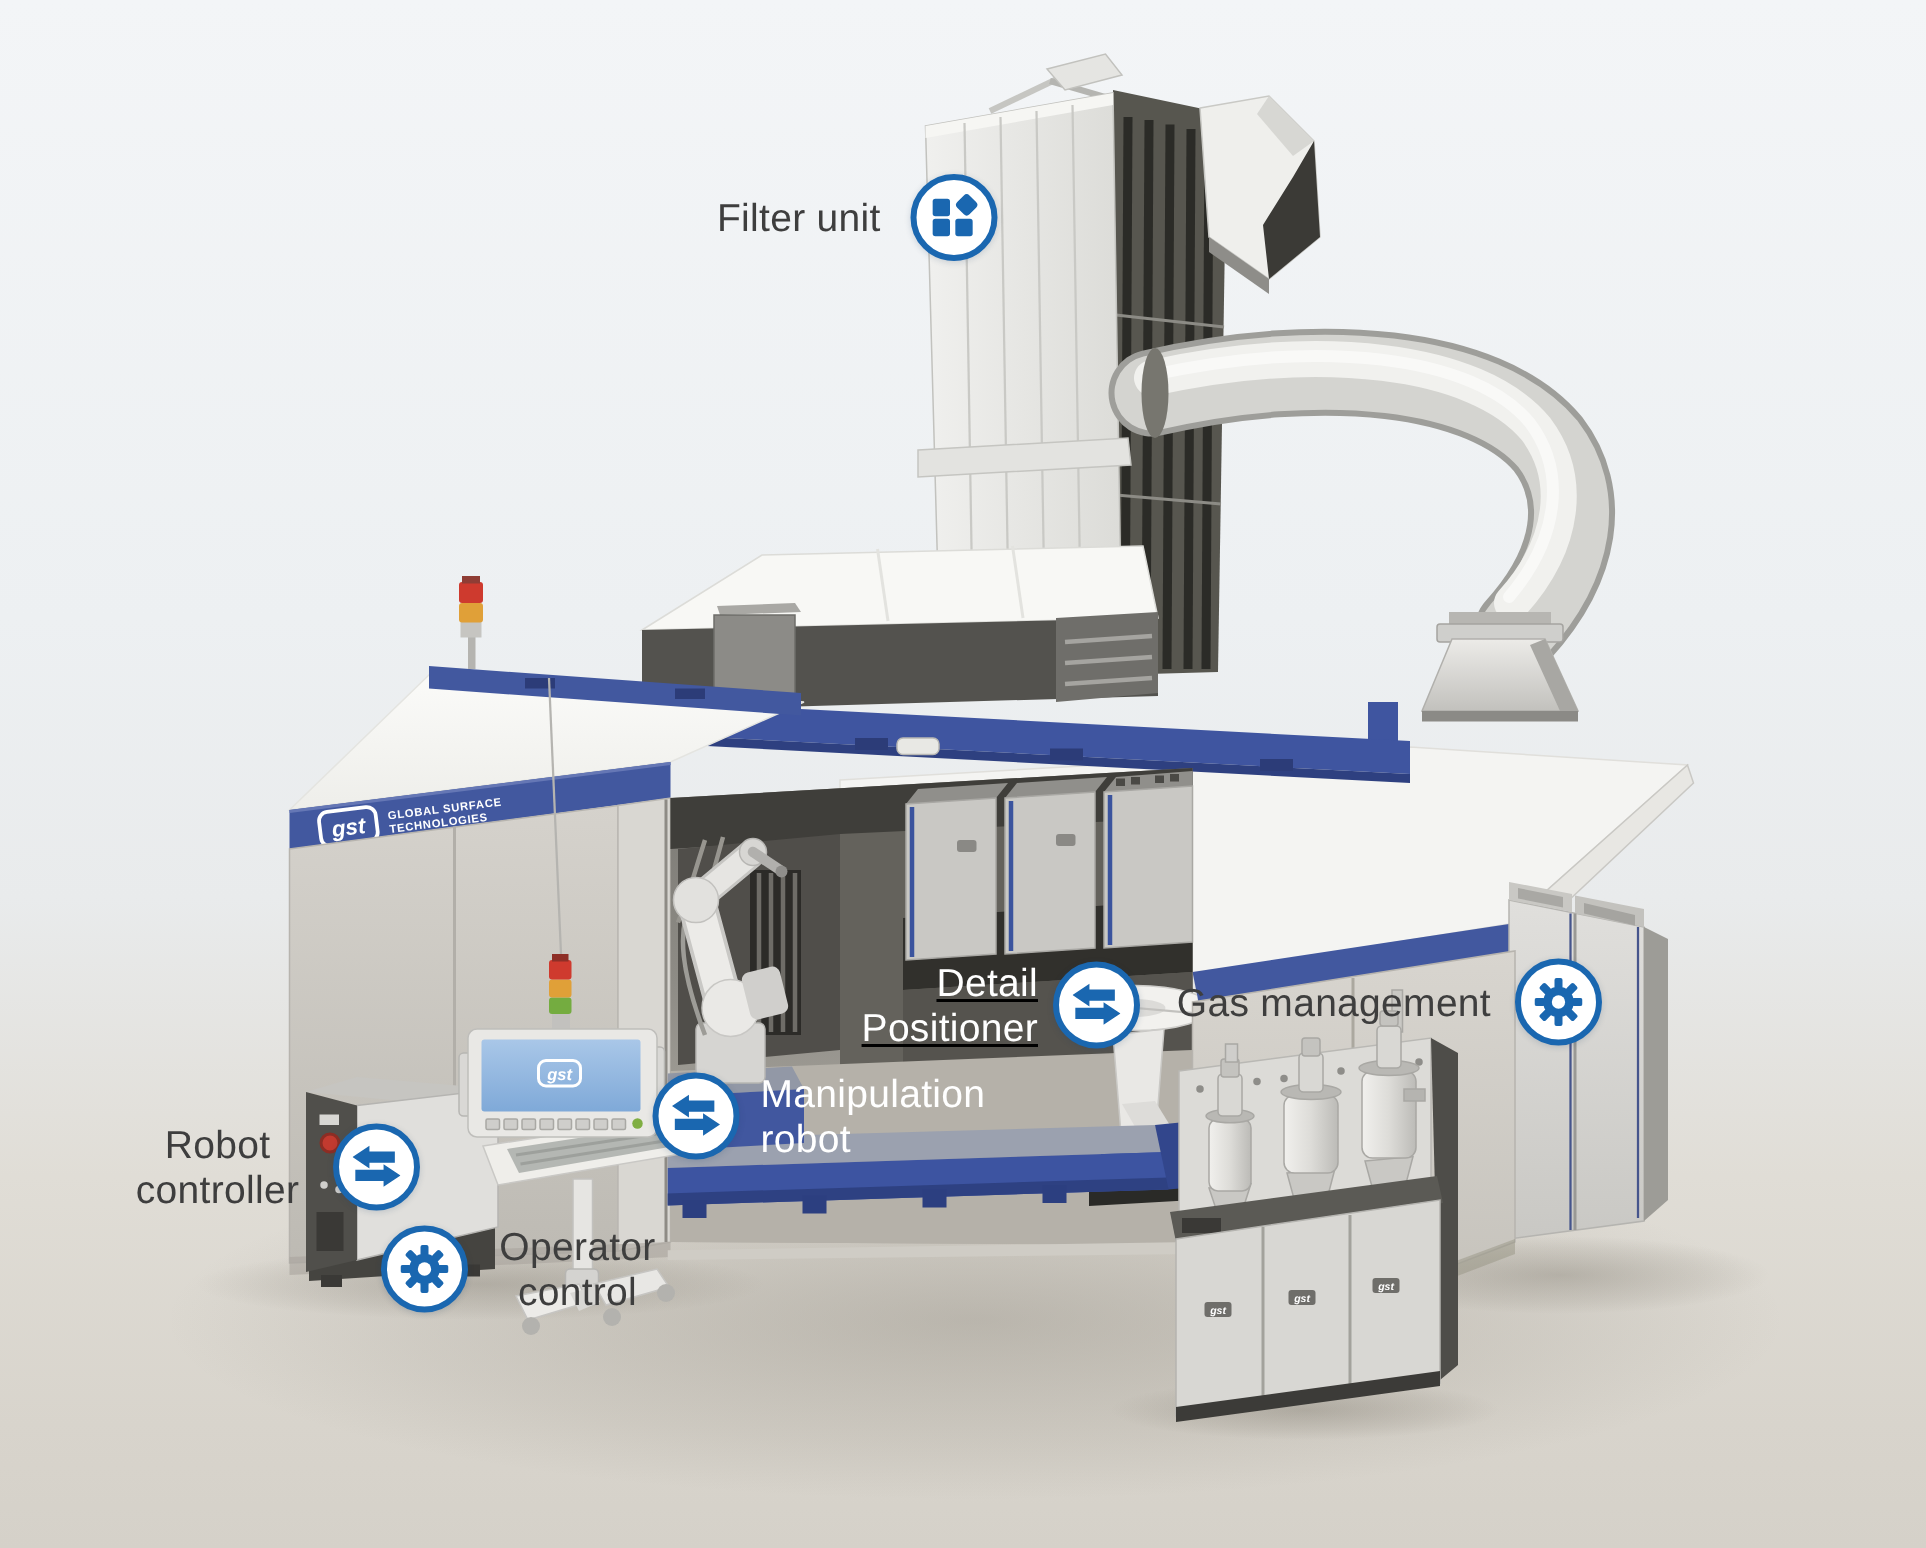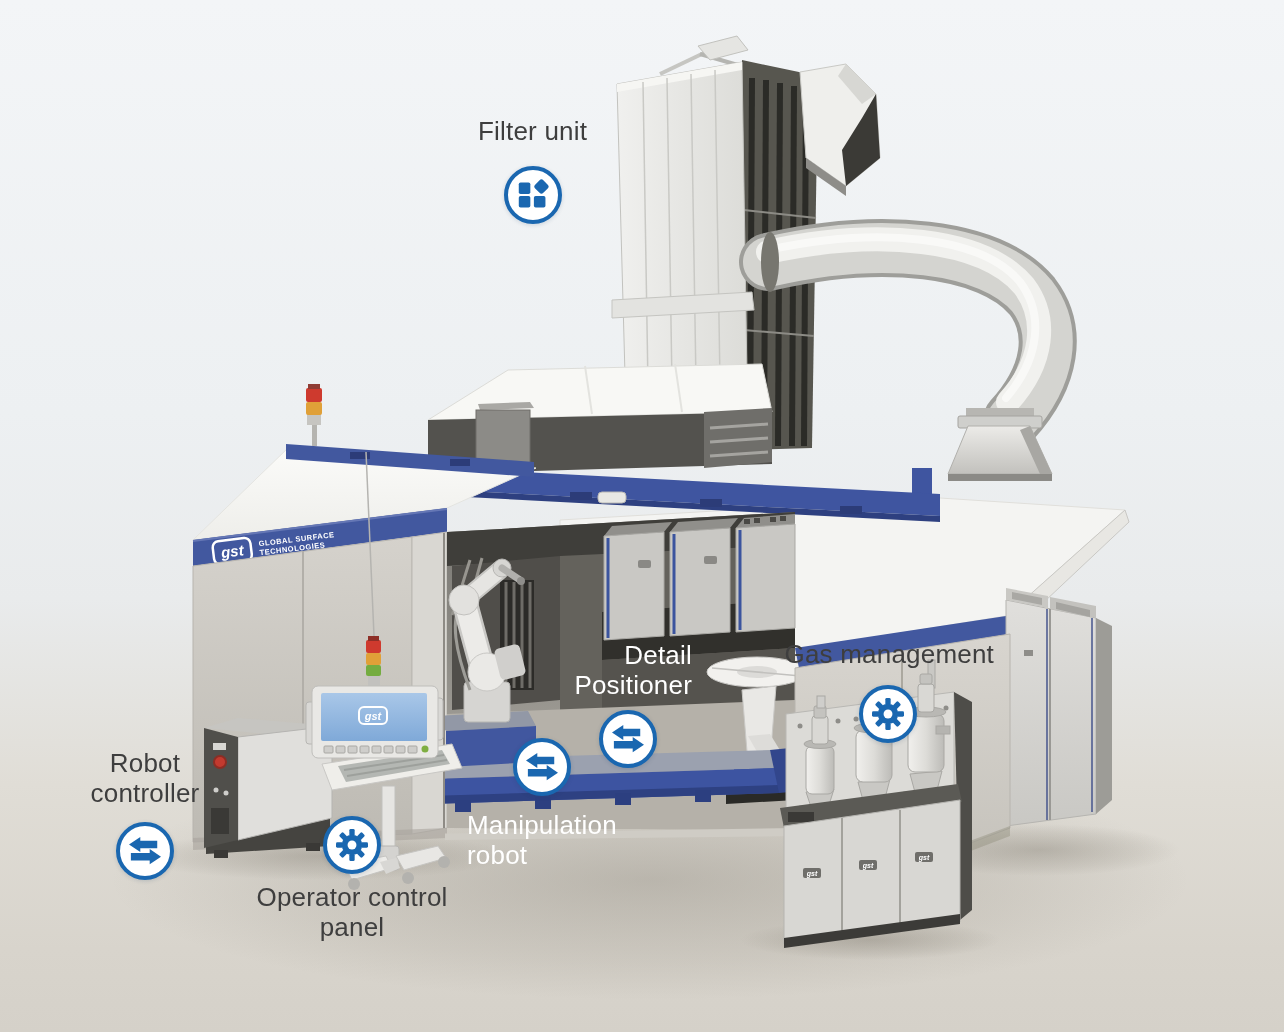--- a/index.html
+++ b/index.html
@@ -2,26 +2,26 @@
 <html><head>
 <meta charset="utf-8">
 <style>
   html,body{margin:0;padding:0;}
   .stage{
     position:relative;width:1284px;height:1032px;overflow:hidden;
     font-family:"Liberation Sans",sans-serif;
     background:linear-gradient(180deg,#f3f5f7 0%,#edf0f2 40%,#e9ebec 58%,#e0ddd6 76%,#d8d4cc 92%,#d5d1c9 100%);
   }
   .scene{position:absolute;left:0;top:0;}
-  .callout{position:absolute;display:flex;align-items:center;flex-direction:column;}
+  .callout{position:absolute;display:flex;align-items:center;}
   .callout .txt{font-size:26px;line-height:30px;color:#3e3e3e;letter-spacing:.2px;font-weight:400;}
   .callout.light .txt{color:#ffffff;}
   .callout .txt.ta-r{text-align:right;}
   .callout .txt.ta-c{text-align:center;}
-  .callout.col{flex-direction:column;}
+  .callout.col{}
   .badge{
     flex:none;width:58px;height:58px;border-radius:50%;box-sizing:border-box;
     background:#ffffff;border:4px solid #1a67b0;
     display:flex;align-items:center;justify-content:center;
     box-shadow:0 1px 4px rgba(30,60,100,.18);
   }
   .badge svg{width:32px;height:32px;display:block;}
   .gap14{gap:14px}.gap16{gap:16px}.gap20{gap:20px}.gap10{gap:10px}.gap8{gap:8px}
 </style>
 </head>
@@ -421,38 +421,37 @@
         <rect x="15" y="0" width="6" height="8" rx="1.5" transform="rotate(225 18 18)"></rect>
         <rect x="15" y="0" width="6" height="8" rx="1.5" transform="rotate(270 18 18)"></rect>
         <rect x="15" y="0" width="6" height="8" rx="1.5" transform="rotate(315 18 18)"></rect>
         <circle cx="18" cy="18" r="11.5"></circle>
       </g>
       <circle cx="18" cy="18" r="5" fill="#ffffff"></circle>
     </svg>
   </div>
   <div class="txt ta-c">
     <div>Operator control</div>
-    <div>panel</div>
-  </div>
-</div>
-
-<div class="callout light gap14" style="left:467px;top:714px;margin-top:24px;">
+  </div>
+</div>
+
+<div class="callout light gap14" style="left:435px;top:714px;">
   <div class="badge">
     <svg viewBox="0 0 34 30">
       <polygon points="12,0 12,4 30,4 30,12 12,12 12,16 0,8" fill="#1a67b0"></polygon>
       <polygon points="22,13 22,17 2,17 2,25 22,25 22,29 34,21" fill="#1a67b0"></polygon>
     </svg>
   </div>
   <div class="txt">
     <div>Manipulation</div>
     <div>robot</div>
   </div>
 </div>
 
-<div class="callout light gap10" style="left:564px;top:640px;">
+<div class="callout light gap10" style="left:564px;top:640px;text-decoration:underline;">
   <div class="txt ta-r" style="width:128px;">
     <div>Detail</div>
     <div>Positioner</div>
   </div>
   <div class="badge">
     <svg viewBox="0 0 34 30">
       <polygon points="12,0 12,4 30,4 30,12 12,12 12,16 0,8" fill="#1a67b0"></polygon>
       <polygon points="22,13 22,17 2,17 2,25 22,25 22,29 34,21" fill="#1a67b0"></polygon>
     </svg>
   </div>

